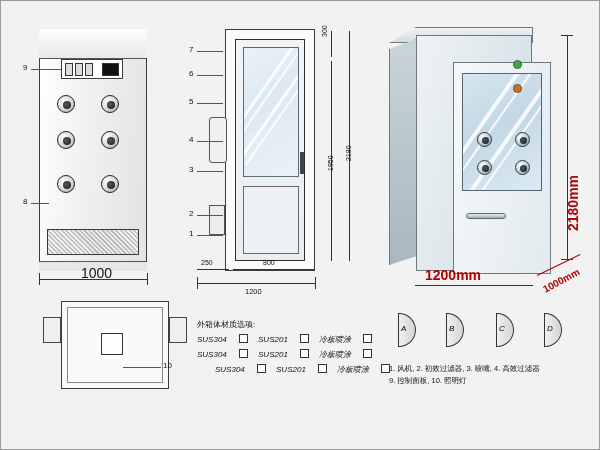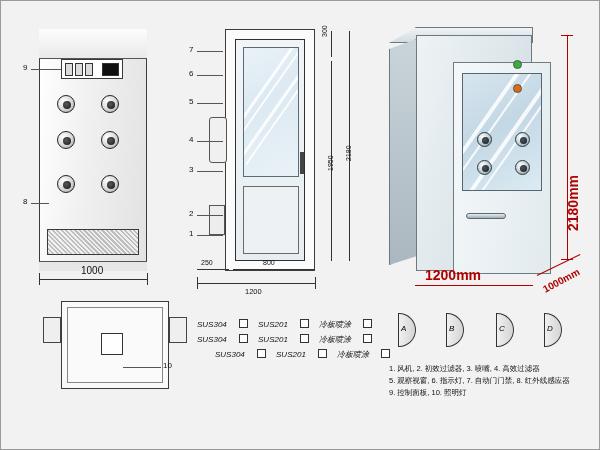--- a/index.html
+++ b/index.html
@@ -1,21 +1,21 @@
 <!DOCTYPE html>
 <html><head>
 <meta charset="utf-8">
 <style>
   html,body{margin:0;padding:0;}
   body{width:600px;height:450px;background:#ffffff;font-family:"Liberation Sans",sans-serif;}
   #page{position:relative;width:600px;height:450px;background:#f2f2f2;border:1px solid #9a9a9a;box-sizing:border-box;overflow:hidden;}
 
   .panel{position:absolute;background:#f7f7f7;}
   .lbl{position:absolute;font-size:8px;color:#111;white-space:nowrap;}
-  .dim{position:absolute;font-size:10px;color:#111;white-space:nowrap;}
+  .dim{position:absolute;font-size:14px;color:#111;white-space:nowrap;}
   .ln{position:absolute;background:#555;}
   .hl{height:1px;}
   .vl{width:1px;}
 
   
   #frontview{left:38px;top:28px;width:108px;height:242px;}
   #fv-body{position:absolute;left:0;top:0;width:108px;height:242px;box-sizing:border-box;border:1px solid #3c3c3c;
            background:linear-gradient(95deg,#ffffff 0%,#f0f0f0 45%,#e2e2e2 100%);}
   #fv-top{position:absolute;left:0;top:0;width:108px;height:30px;box-sizing:border-box;border-bottom:1px solid #555;
           background:linear-gradient(180deg,#fdfdfd,#e9e9e9);}
@@ -205,20 +205,21 @@
   <div class="ln hl" style="left:560px;top:34px;width:12px;background:#b00000;"></div>
   <div class="ln hl" style="left:560px;top:258px;width:12px;background:#b00000;"></div>
   <div class="bigdim rot" style="left:564px;top:230px;">2180mm</div>
 
   <div class="ln hl" style="left:414px;top:284px;width:118px;background:#b00000;"></div>
   <div class="bigdim" style="left:424px;top:266px;">1200mm</div>
   <div class="ln hl" style="left:536px;top:274px;width:48px;background:#b00000;transform:rotate(-26deg);transform-origin:left center;"></div>
   <div class="bigdim skew" style="left:540px;top:284px;">1000mm</div>
 
   <div id="mat">
+    <div class="matrow">外箱体材质选项:</div>
     <div class="matrow">
       <span class="opt">SUS304</span><span class="cb"></span>
       <span class="opt" style="margin-left:8px;">SUS201</span><span class="cb"></span>
       <span class="opt" style="margin-left:8px;">冷板喷涂</span><span class="cb"></span>
     </div>
     <div class="matrow">
       <span class="opt">SUS304</span><span class="cb"></span>
       <span class="opt" style="margin-left:8px;">SUS201</span><span class="cb"></span>
       <span class="opt" style="margin-left:8px;">冷板喷涂</span><span class="cb"></span>
     </div>
@@ -245,17 +246,16 @@
     <div class="dlet">C</div>
   </div>
   <div class="dcell" style="left:534px;top:312px;">
     <div class="dstem"></div>
     <div class="dhalf"></div>
     <div class="dlet">D</div>
   </div>
 
   <div id="legend" style="top:362px;">
     <div>1. 风机,  2. 初效过滤器,  3. 喷嘴,  4. 高效过滤器</div>
-    <div>5. 观察视窗,  6. 指示灯,  7. 自动门门禁,  8. 红外线感应器</div>
     <div>9. 控制面板,  10. 照明灯</div>
   </div>
 
 </div>
 
 </body></html>

